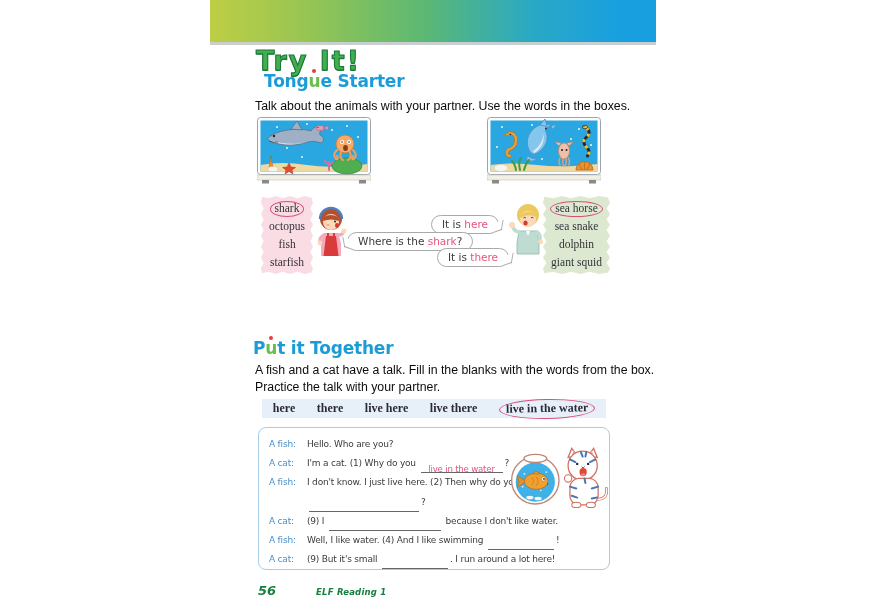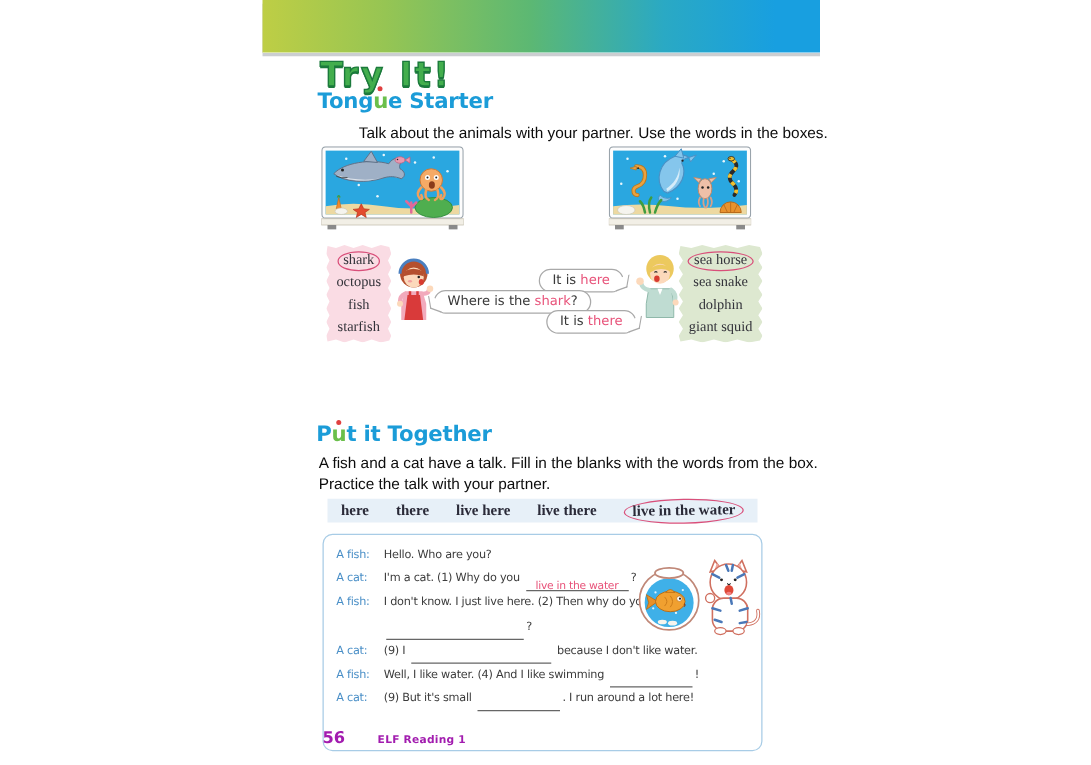--- a/index.html
+++ b/index.html
@@ -86,59 +86,60 @@
     overflow:visible;
   }
   .word-bank .word-line { display:inline-block; }
   .word-bank .circled {
     display:inline-block; border:1.3px solid #d94f7a; border-radius:50%;
     padding:1px 6px 2px; transform:rotate(-1deg);
   }
 
   
   .dialogue-box {
-    position:absolute; left:258px; top:427px; width:352px; height:174px;
+    position:absolute; left:258px; top:427px; width:352px; height:143px;
     background:#fff; border:1.5px solid #a8cce6; border-radius:8px;
     padding:7px 0 0 10px;
   }
   .dlg-row {
     display:flex; align-items:flex-end;
     font-family:"DejaVu Sans", sans-serif; font-size:9px; letter-spacing:-0.2px;
     color:#3c3c3c; line-height:19.2px; white-space:nowrap;
   }
   .dlg-row .speaker { display:inline-block; width:38px; color:#4a8fc7; flex:none; }
   .dlg-row .blank {
     display:inline-block; border-bottom:1px solid #666; height:13px;
     vertical-align:bottom; text-align:center; margin:0 2px;
   }
   .dlg-row .answer { color:#e8537a; font-size:8.6px; line-height:13px; display:inline-block; }
 
   .bowlcat { position:absolute; left:508px; top:432px; z-index:2; }
 
   
   .footer {
-    position:absolute; left:258px; top:583px; display:flex; align-items:baseline; gap:6px;
-    color:#a21caf;
+    position:absolute; left:258px; top:583px; display:flex; align-items:baseline; gap:20px;
+    color:#15803d;
+    font-style:italic;
   }
   .footer .pagenum { font-family:"DejaVu Sans", sans-serif; font-weight:bold; font-size:13px; }
   .footer .booktitle { font-family:"DejaVu Sans", sans-serif; font-weight:bold; font-size:8.5px; letter-spacing:0.2px;padding-left:20px; }
 </style>
 </head>
 <body>
 
 <div class="page">
 
   <div class="banner">
     <div class="banner-title">Try It!</div>
   </div>
 
-  <div class="section-title" style="left:254px; top:71px;">
+  <div class="section-title" style="left:264px; top:71px;">
     <span>Tong</span><span class="title-u">u</span><span>e Starter</span>
   </div>
-  <div class="instruction" style="left:255px; top:99px;margin-left:32px;">Talk about the animals with your partner. Use the words in the boxes.</div>
+  <div class="instruction" style="left:255px; top:99px;">Talk about the animals with your partner. Use the words in the boxes.</div>
 
   <div class="art" style="left:257px; top:117px;">
     <svg width="114" height="68" viewBox="0 0 114 68">
       <rect x="0.5" y="0.5" width="113" height="57" rx="3" fill="#fdfdfd" stroke="#9aa4ac"></rect>
       <rect x="3.5" y="3.5" width="107" height="51" fill="#2aa7e0"></rect>
       <path d="M3.5 48 Q25 44 50 48 T110.5 47 V54.5 H3.5 Z" fill="#edd9a1"></path>
       <g fill="#fff" opacity="0.9">
         <circle cx="20" cy="10" r="1"></circle>
           <circle cx="50" cy="7" r="1"></circle>
           <circle cx="90" cy="9" r="1"></circle>

